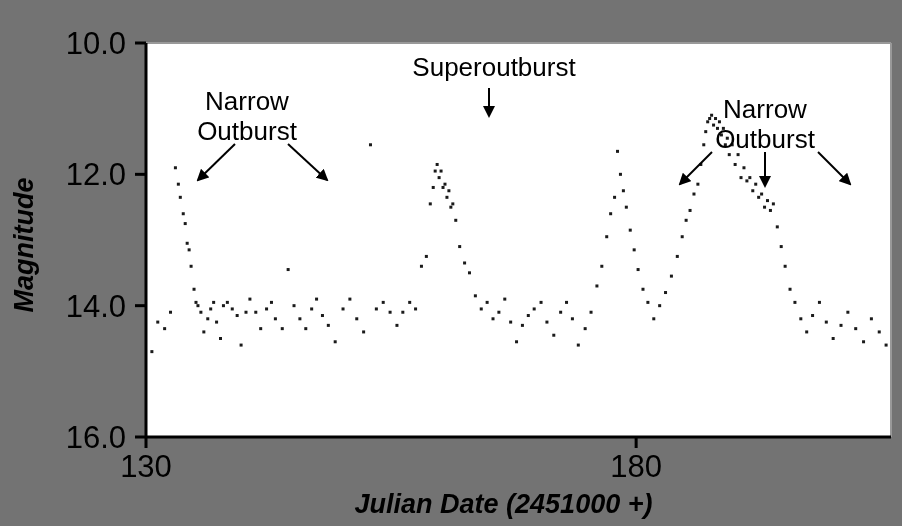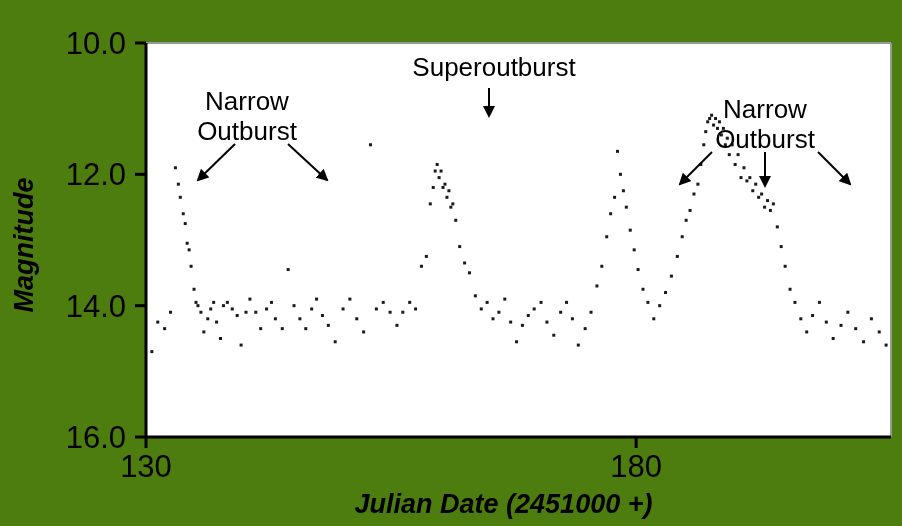--- a/index.html
+++ b/index.html
@@ -10,21 +10,21 @@
     width: 902px;
     height: 526px;
     background: #ffff99;
     font-family: "Liberation Sans", sans-serif;
     overflow: hidden;
   }
   #figure {
     position: relative;
     width: 902px;
     height: 526px;
-    background: #4d7c0f;
+    background: #737373;
   }
   #chart-svg {
     position: absolute;
     top: 0;
     left: 0;
     width: 902px;
     height: 526px;
   }
   .tick-label {
     font-family: "Liberation Sans", sans-serif;

